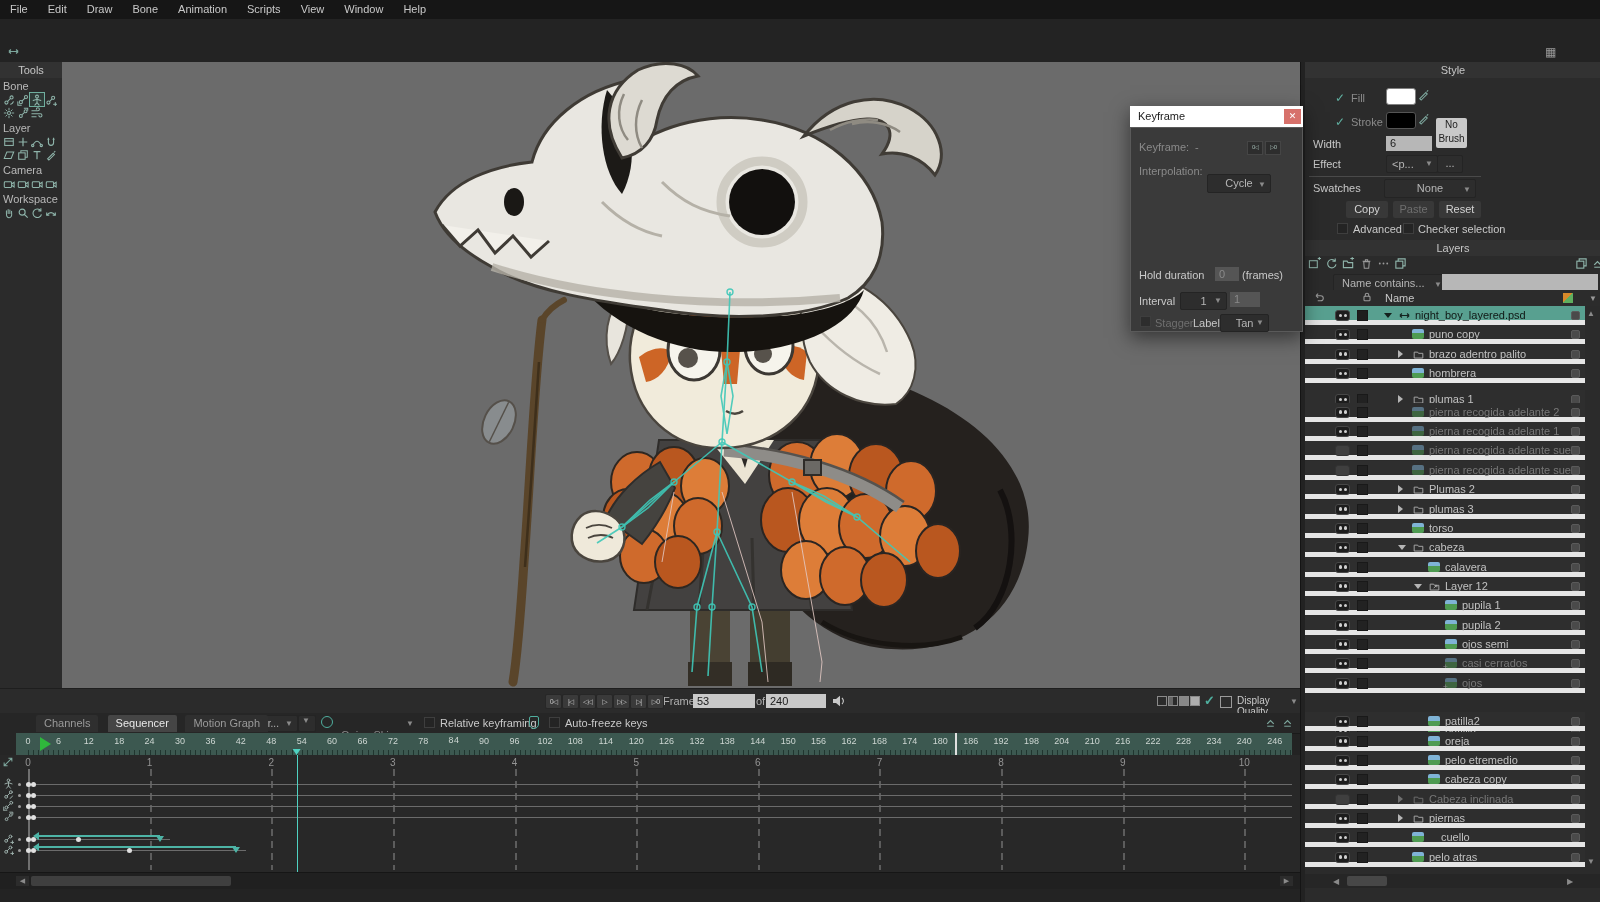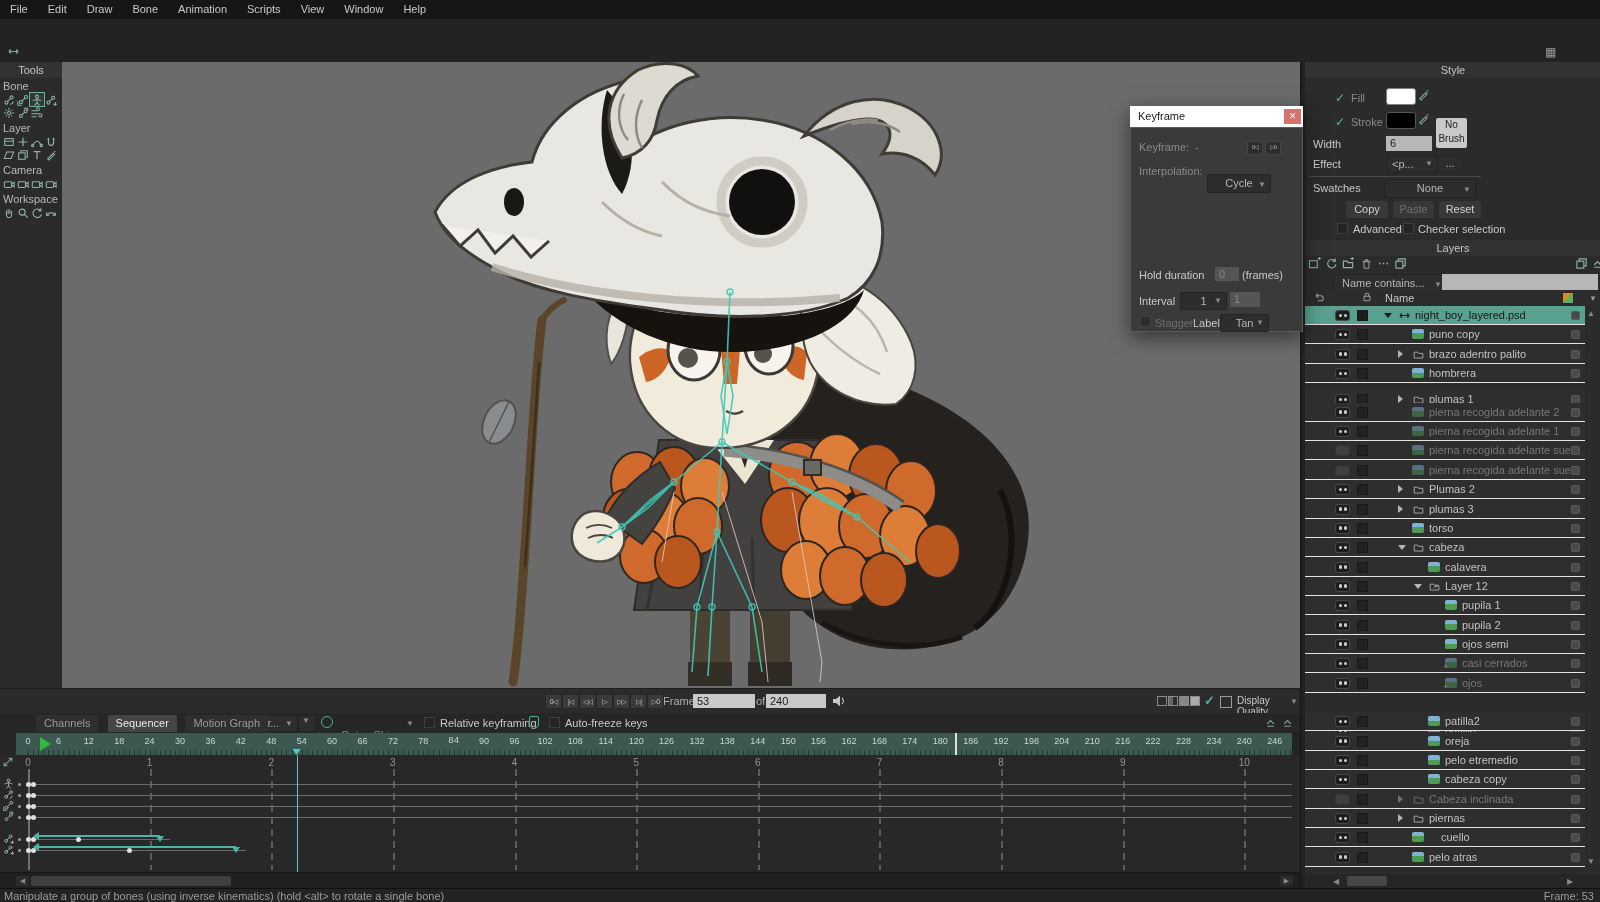--- a/index.html
+++ b/index.html
@@ -38,21 +38,21 @@
   .dimtxt{color:#8a8a8a;} .brtxt{color:#c9c9c9;}
   .chk{color:#5fae9f;font-size:12px;}
   .cbox{position:absolute;width:11px;height:11px;background:#242424;border:1px solid #3e3e3e;box-sizing:border-box;}
   .swatch{position:absolute;width:30px;height:17px;border-radius:3px;border:1px solid #808080;box-sizing:border-box;}
   .dd{position:absolute;background:#2d2d2d;border:1px solid #242424;border-radius:2px;color:#b5b5b5;}
   .dd .arr{position:absolute;right:4px;color:#8a8a8a;font-size:8px;}
   .sbtn{position:absolute;height:17px;background:#383838;border-radius:2px;color:#d3d3d3;text-align:center;line-height:17px;}
   .linput{position:absolute;background:#b7b7b7;color:#1d1d1d;line-height:15px;padding-left:4px;}
   
   #lrows{position:absolute;left:4px;top:244px;width:280px;height:562px;overflow:hidden;}
-  .lrow{position:absolute;left:0;width:280px;height:19px;background:#2e2e2e;border-bottom:1px solid #e5e5e5;box-sizing:border-box;}
+  .lrow{position:absolute;left:0;width:280px;height:19px;background:#2e2e2e;border-bottom:5px solid #e5e5e5;box-sizing:border-box;}
   .lrow.sel{background:#58a090;}
   .lrow .lname{position:absolute;top:0;line-height:19px;color:#c2c2c2;white-space:nowrap;}
   .lrow.dim .lname{color:#787878;}
   .lrow.sel .lname{color:#101815;}
   .vis{position:absolute;left:30px;top:4px;width:15px;height:11px;background:#1d1d1d;border:1px solid #474747;border-radius:3px;box-sizing:border-box;}
   .vis i{position:absolute;top:2.5px;width:3.5px;height:3.5px;border-radius:50%;background:#cfcfcf;}
   .vis i.l{left:2.5px;} .vis i.r{left:7.5px;}
   .vis.off{background:#3f3f3f;border-color:#333;}
   .lcb{position:absolute;left:52px;top:4px;width:11px;height:11px;background:#222;border:1px solid #191919;box-sizing:border-box;}
   .lrow.sel .lcb{background:#1e1e1e;}
@@ -1186,18 +1186,14 @@
         </svg></span>
       <span class="gdot" style="top: 94px;"></span>
       <div id="curline" style="left: 296.604px;"></div>
     </div>
   <div id="tlhscroll" class="abs">
     <span class="scr-arr" style="left:16px;">◀</span>
     <span class="abs" style="left:31px;top:3px;width:200px;height:10px;background:#3f3f3f;border-radius:2px;"></span>
     <span class="scr-arr" style="left:1280px;">▶</span>
   </div>
 
-  <div id="statusbar" class="abs">
-    <span class="abs" style="left:4px;top:0;">Manipulate a group of bones (using inverse kinematics) (hold &lt;alt&gt; to rotate a single bone)</span>
-    <span class="abs" style="right:6px;top:0;">Frame: 53</span>
-  </div>
 
 </div>
 
 </body></html>

